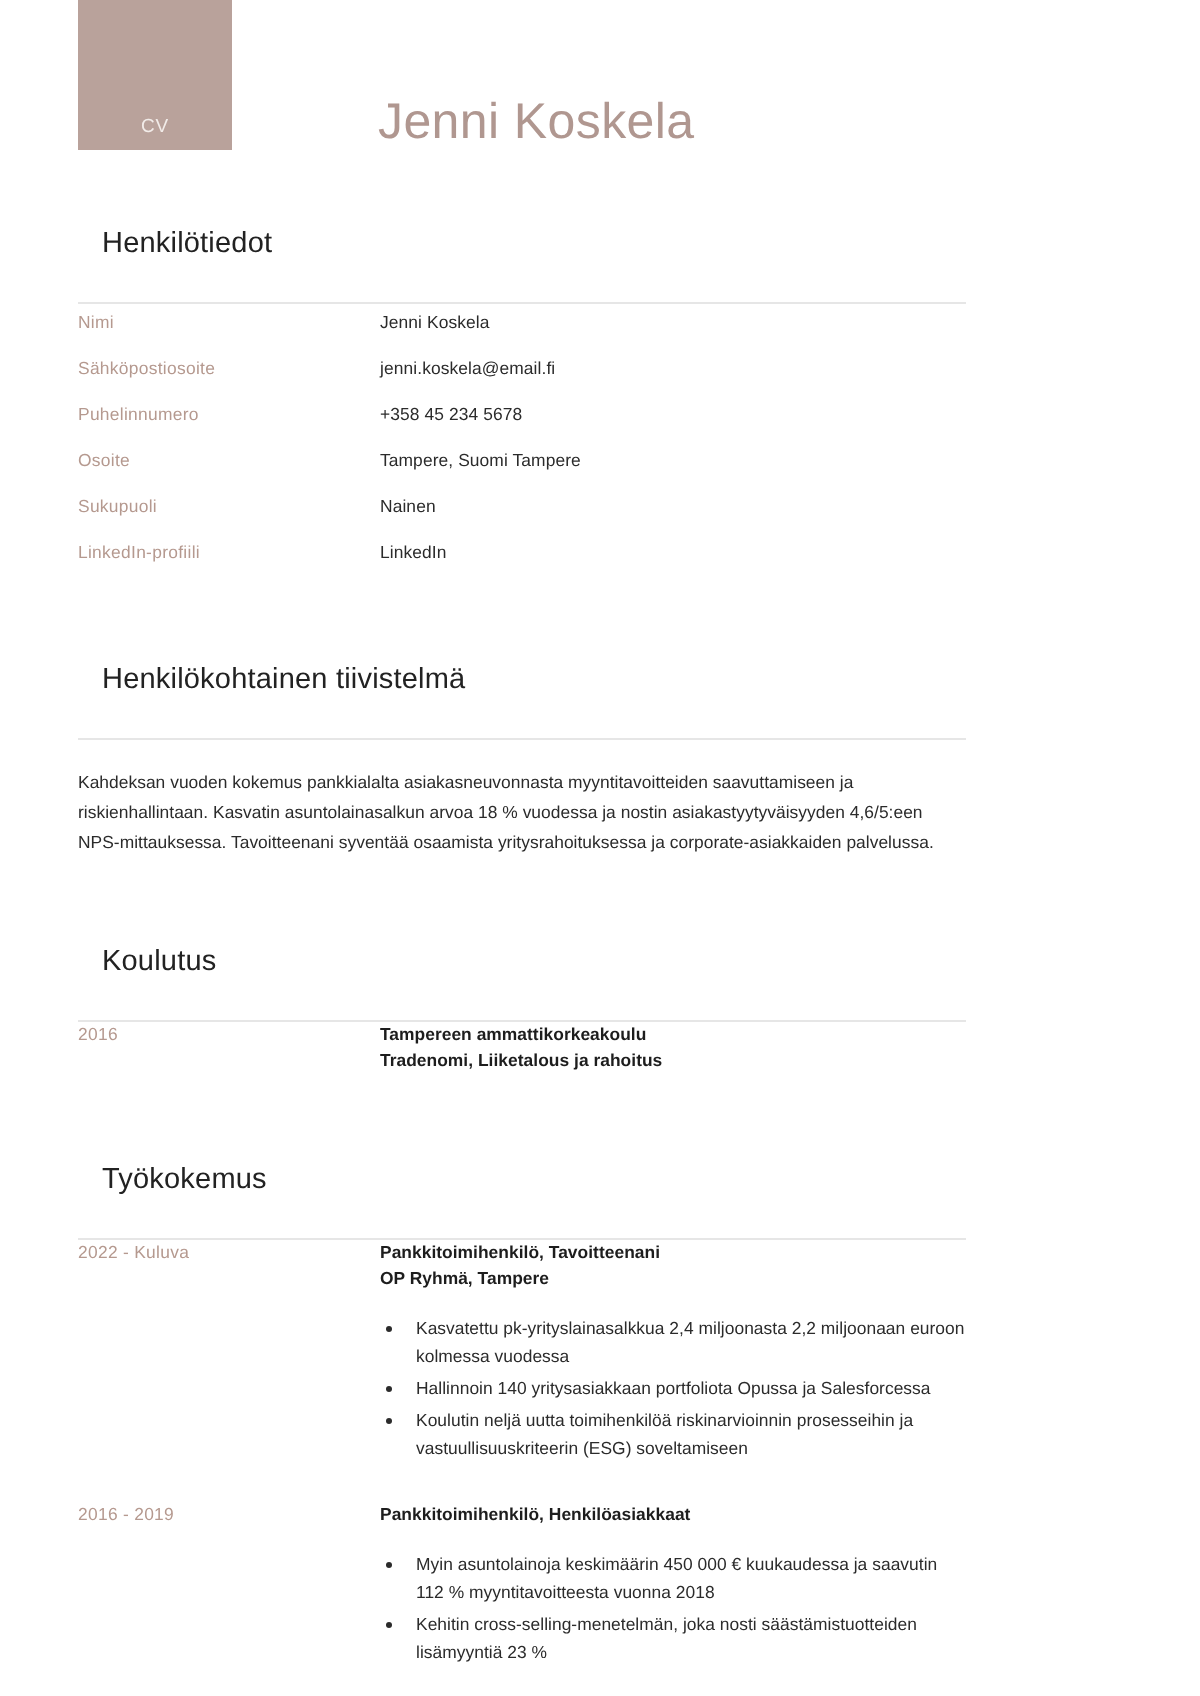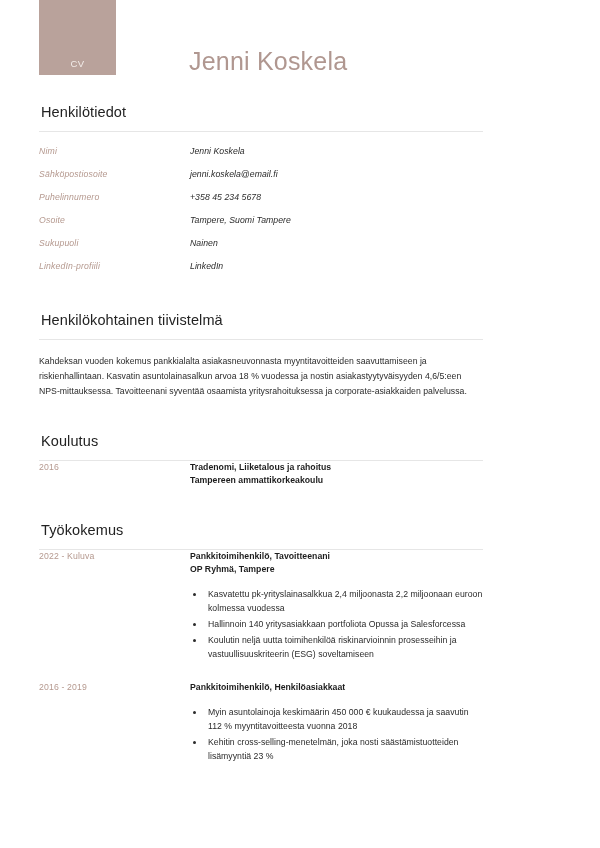--- a/index.html
+++ b/index.html
@@ -62,34 +62,33 @@
 
   
   .section {
     padding: 0 39px;
     box-sizing: border-box;
   }
   .section-title {
     font-size: 14.5px;
     font-weight: 400;
     color: #222222;
-    margin: 2px;
+    margin: 12px;
     padding-bottom: 9px;
     letter-spacing: 0.1px;
   }
   .section-rule {
     height: 1px;
     background: #e6e6e6;
     width: 100%;
   }
 
   
   .details {
-    margin-top: 14px;
-    font-style: italic;
+    margin-top: 4px;
   }
   .detail-row {
     display: flex;
     align-items: baseline;
     margin-bottom: 13px;
   }
   .detail-label {
     width: 151px;
     flex: 0 0 151px;
     font-size: 8.7px;
@@ -212,22 +211,22 @@
 
   <div class="gap-lg"></div>
 
   <div class="section">
     <h2 class="section-title">Koulutus</h2>
     <div class="section-rule"></div>
 
     <div class="entry">
       <div class="entry-date">2016</div>
       <div class="entry-body">
+        <div class="entry-heading">Tampereen ammattikorkeakoulu</div>
         <div class="entry-heading">Tradenomi, Liiketalous ja rahoitus</div>
-        <div class="entry-heading">Tampereen ammattikorkeakoulu</div>
       </div>
     </div>
   </div>
 
   <div class="gap-lg"></div>
 
   <div class="section">
     <h2 class="section-title">Työkokemus</h2>
     <div class="section-rule"></div>
 

